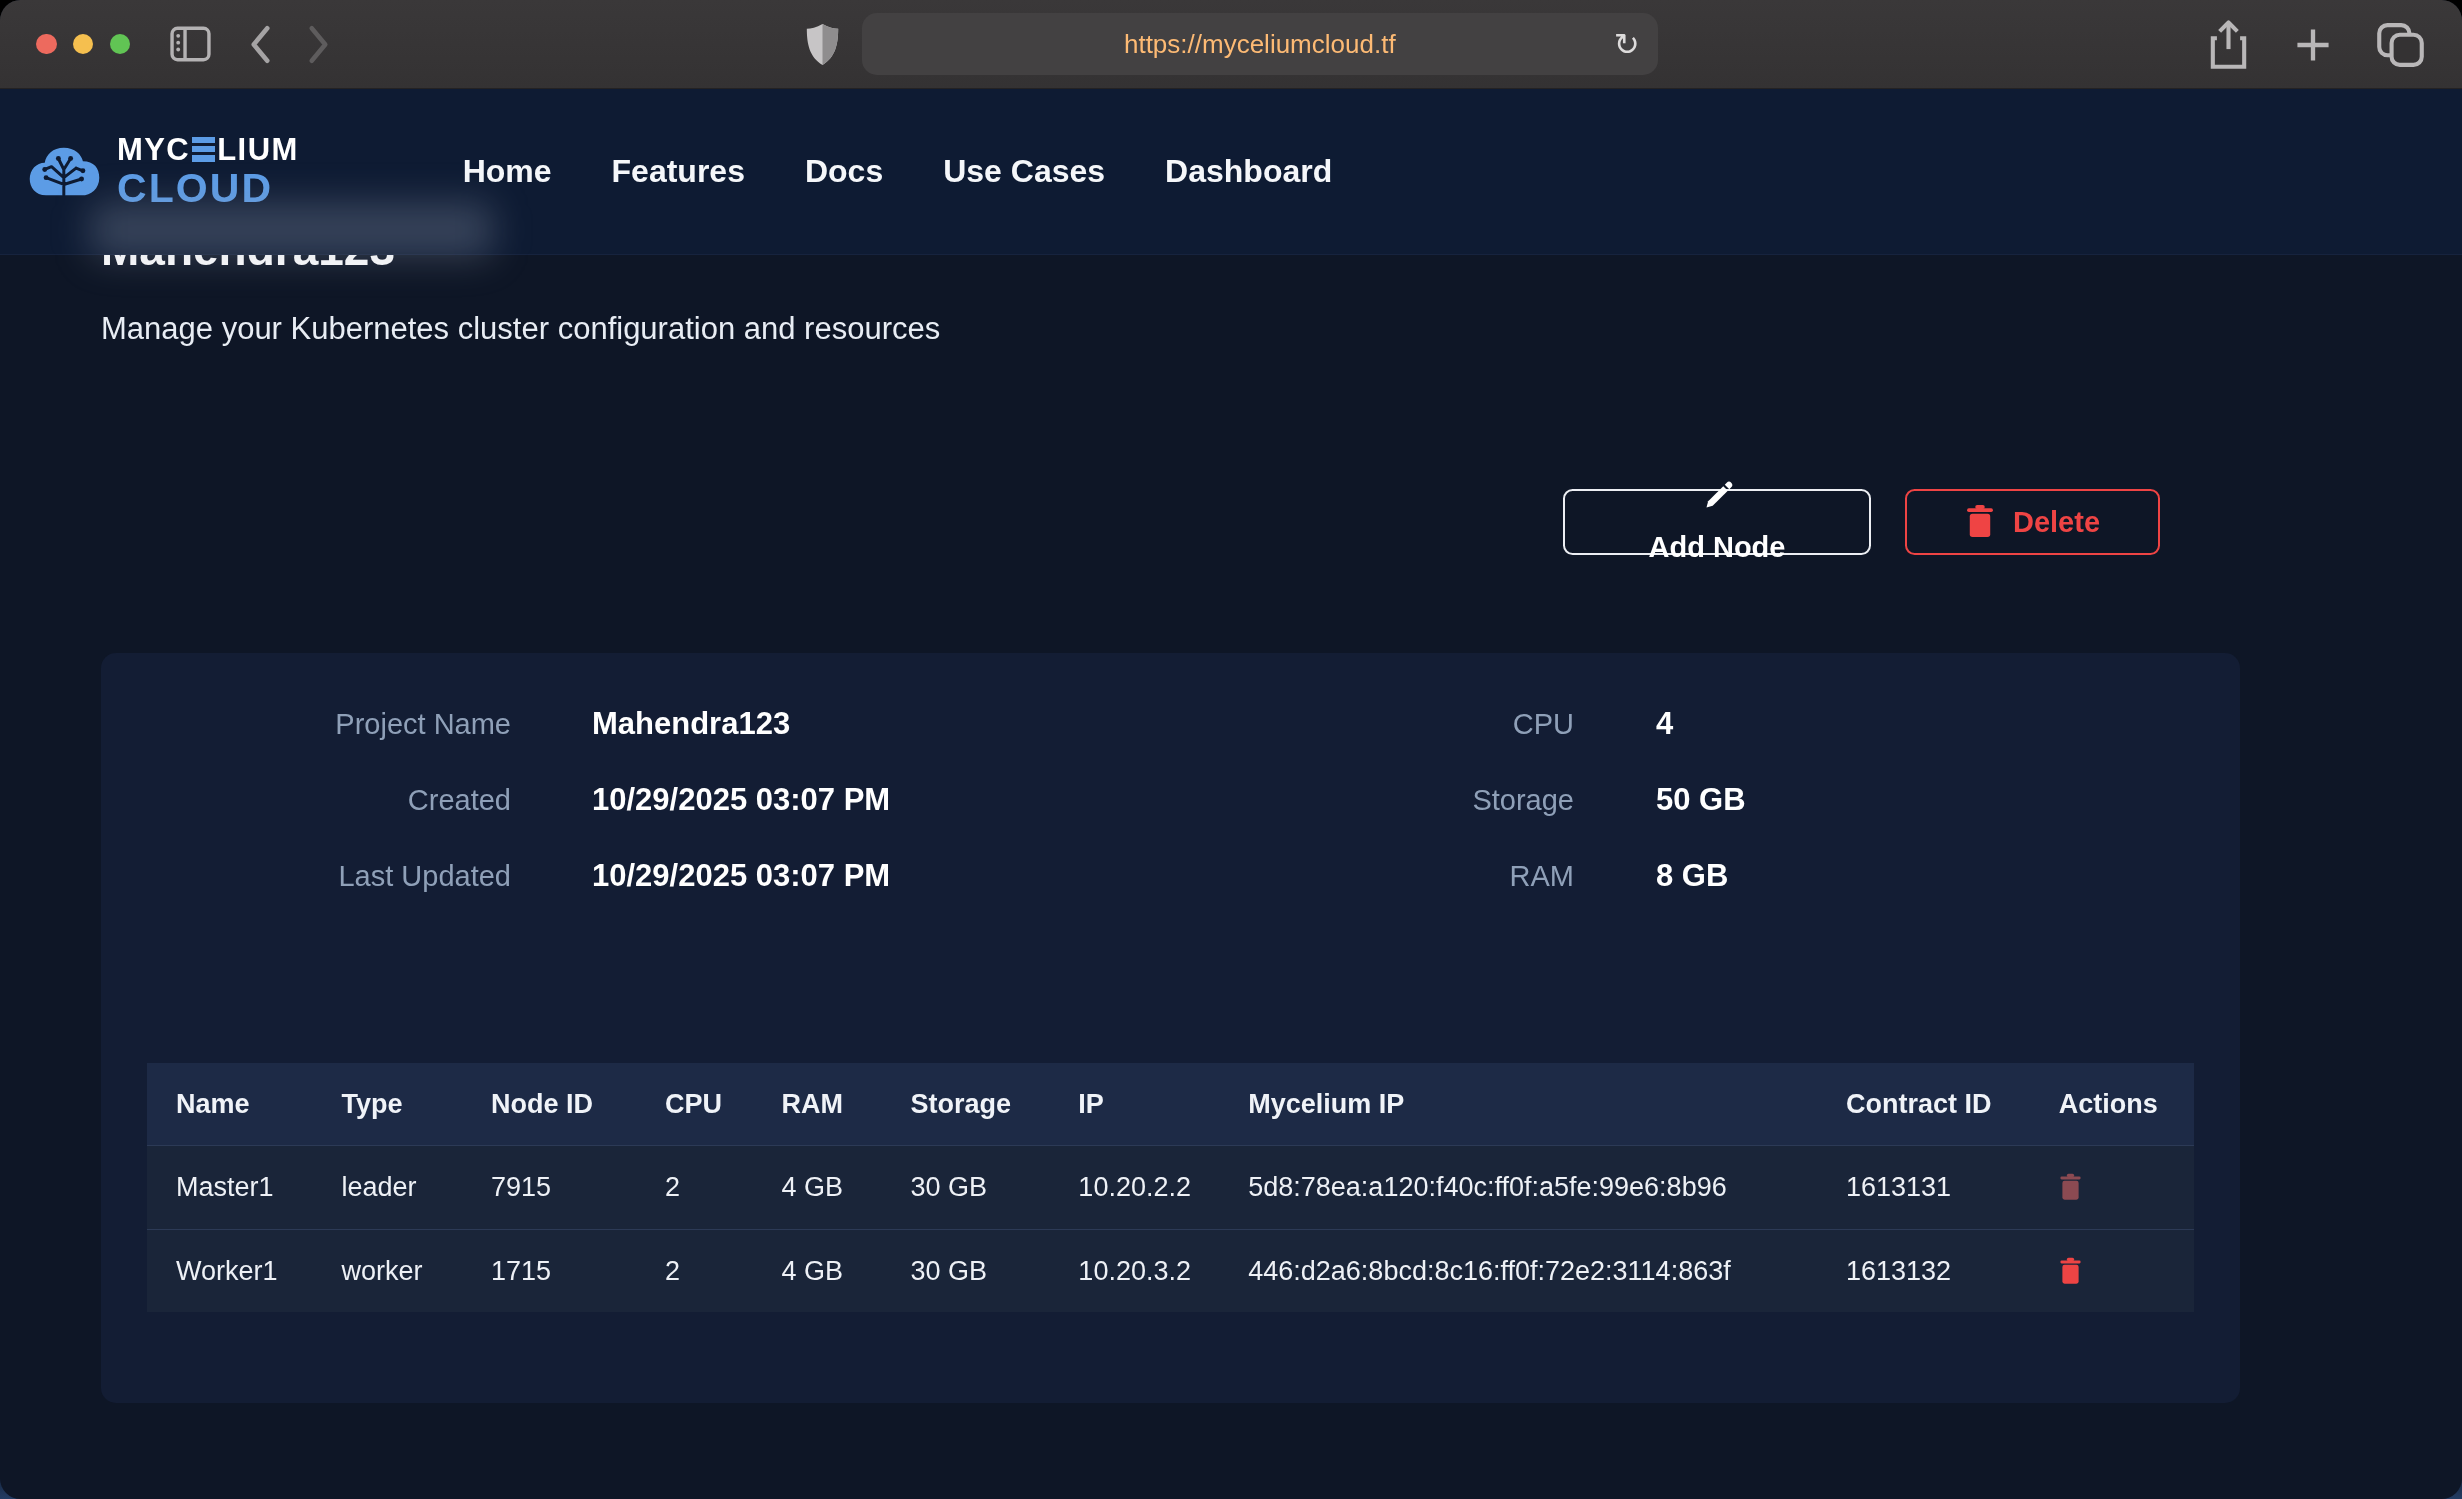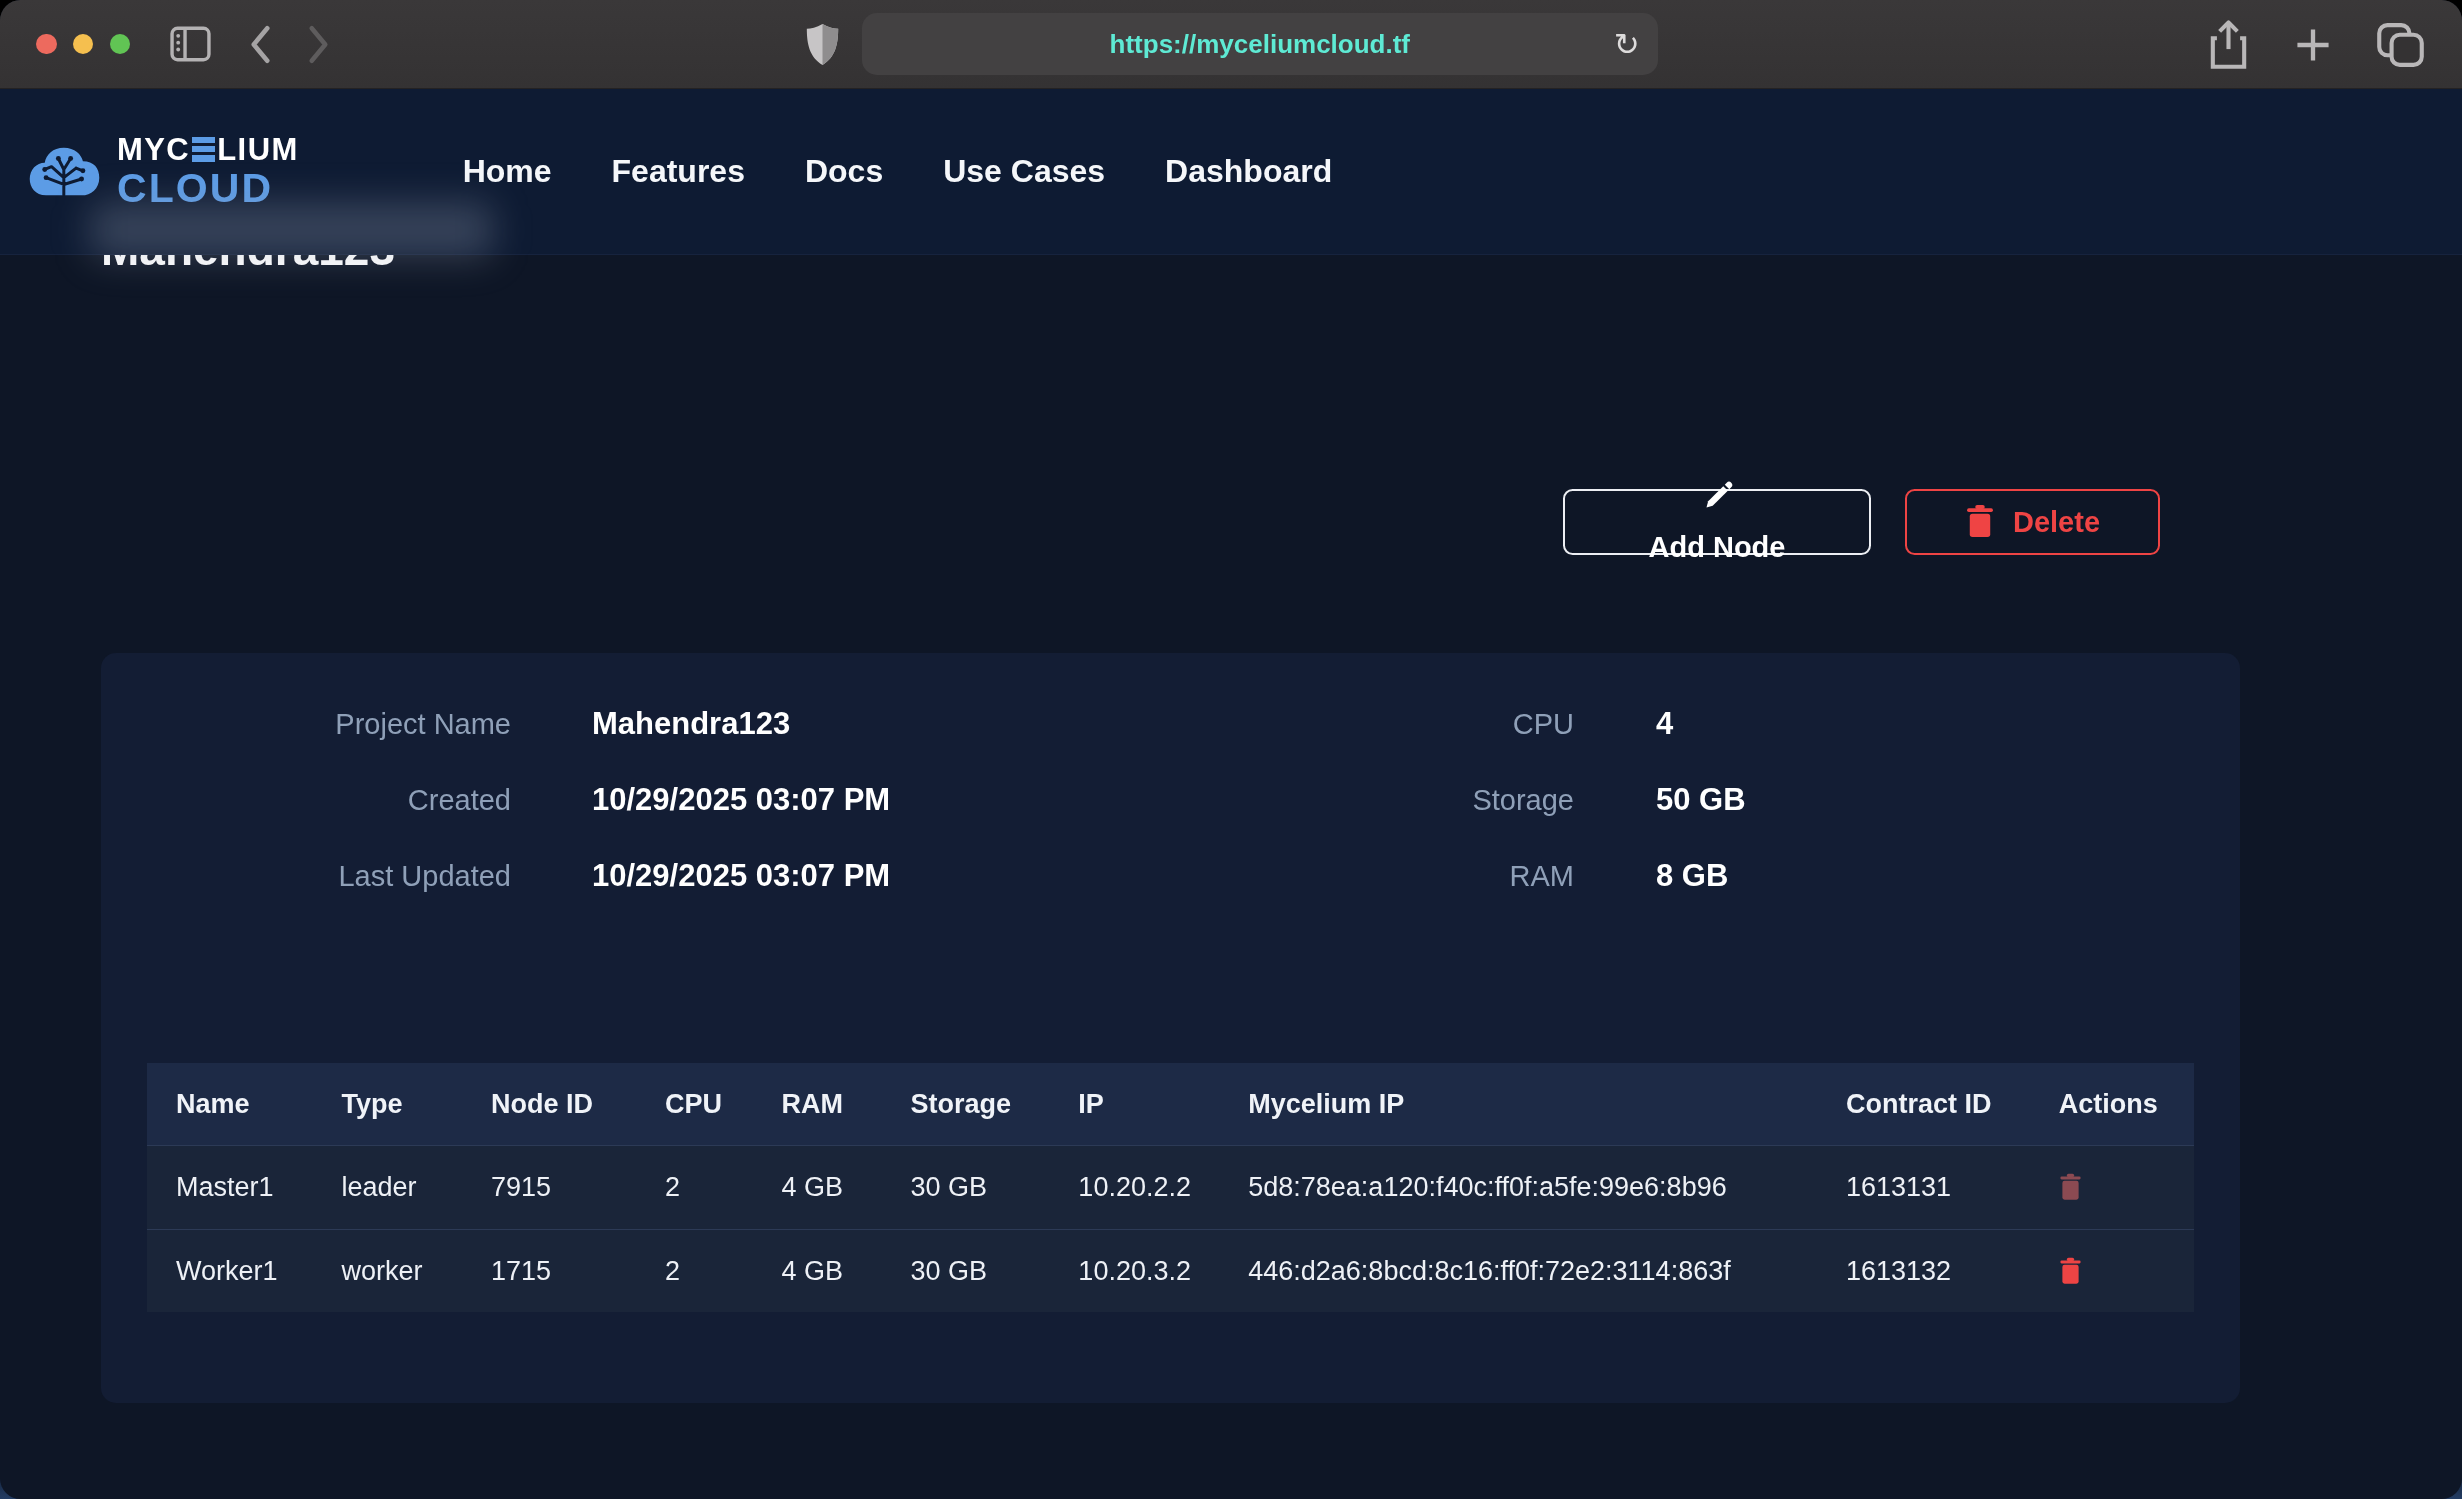--- a/index.html
+++ b/index.html
@@ -28,21 +28,21 @@
   .light.red{ background:#ed6a5e; } .light.yellow{ background:#f5bf4f; } .light.green{ background:#61c454; }
   .chrome-btn { background:none; border:none; display:flex; align-items:center; justify-content:center; cursor:default; }
   .sidebar-btn { margin-left:40px; }
   .nav-arrows { display:flex; gap:31px; margin-left:36px; }
   .shield { margin-left:472px; }
   .url-pill {
     margin-left:20.5px; width:796px; height:62px;
     background:#434142; border-radius:15px;
     display:flex; align-items:center; justify-content:center; position:relative;
   }
-  .url-text { color:#5eead4; font-size:26px;font-weight:bold; }
+  .url-text { color:#fdba74; font-size:26px; }
   .reload { position:absolute; right:18px; top:50%; transform:translateY(-50%);
     color:#dddbdb; font-size:31px; background:none; border:none; }
   .right-icons { position:absolute; right:36px; top:0; height:89px; display:flex; align-items:center; gap:41px; }
 
   
   .site-nav {
     position:absolute; left:0; top:89px; width:100%; height:166px;
     background:#0e1b33; border-bottom:1.4px solid #16233e;
     display:flex; align-items:center; z-index:10;
   }
@@ -190,20 +190,21 @@
         <svg width="51" height="48" viewBox="0 0 37 35">
             <rect x="3" y="3" width="22" height="22" rx="6" fill="none" stroke="#b9b7b8" stroke-width="3"></rect>
             <rect x="12" y="10" width="22" height="22" rx="6" fill="#343233" stroke="#b9b7b8" stroke-width="3"></rect>
           </svg>
       </button>
     </div>
   </div>
 
   <h1 class="page-title">Mahendra123</h1>
   <div class="title-blur"></div>
+  <p class="page-subtitle">Manage your Kubernetes cluster configuration and resources</p>
 
   <div class="site-nav">
     <div class="logo">
       <span>
         <svg width="75" height="59" viewBox="0 0 55 43">
           <path d="M27 4 C35 4 40 9 41 14 C49 14 53 19 53 26 C53 34 47 39 40 39 L14 39 C6 39 2 33 2 27 C2 20 7 15 13 15 C14 9 19 4 27 4 Z" fill="#5c9ce6"></path>
           <g stroke="#0e1b33" stroke-width="2.2" fill="none" stroke-linecap="round">
             <path d="M27 39 L27 20 M27 26 L18 18 M27 26 L36 19 M27 31 L14 26 M27 31 L40 27 M18 18 L13 20 M36 19 L41 21 M27 20 L23 12 M27 20 L32 12"></path>
           </g>
           <g fill="#0e1b33">

